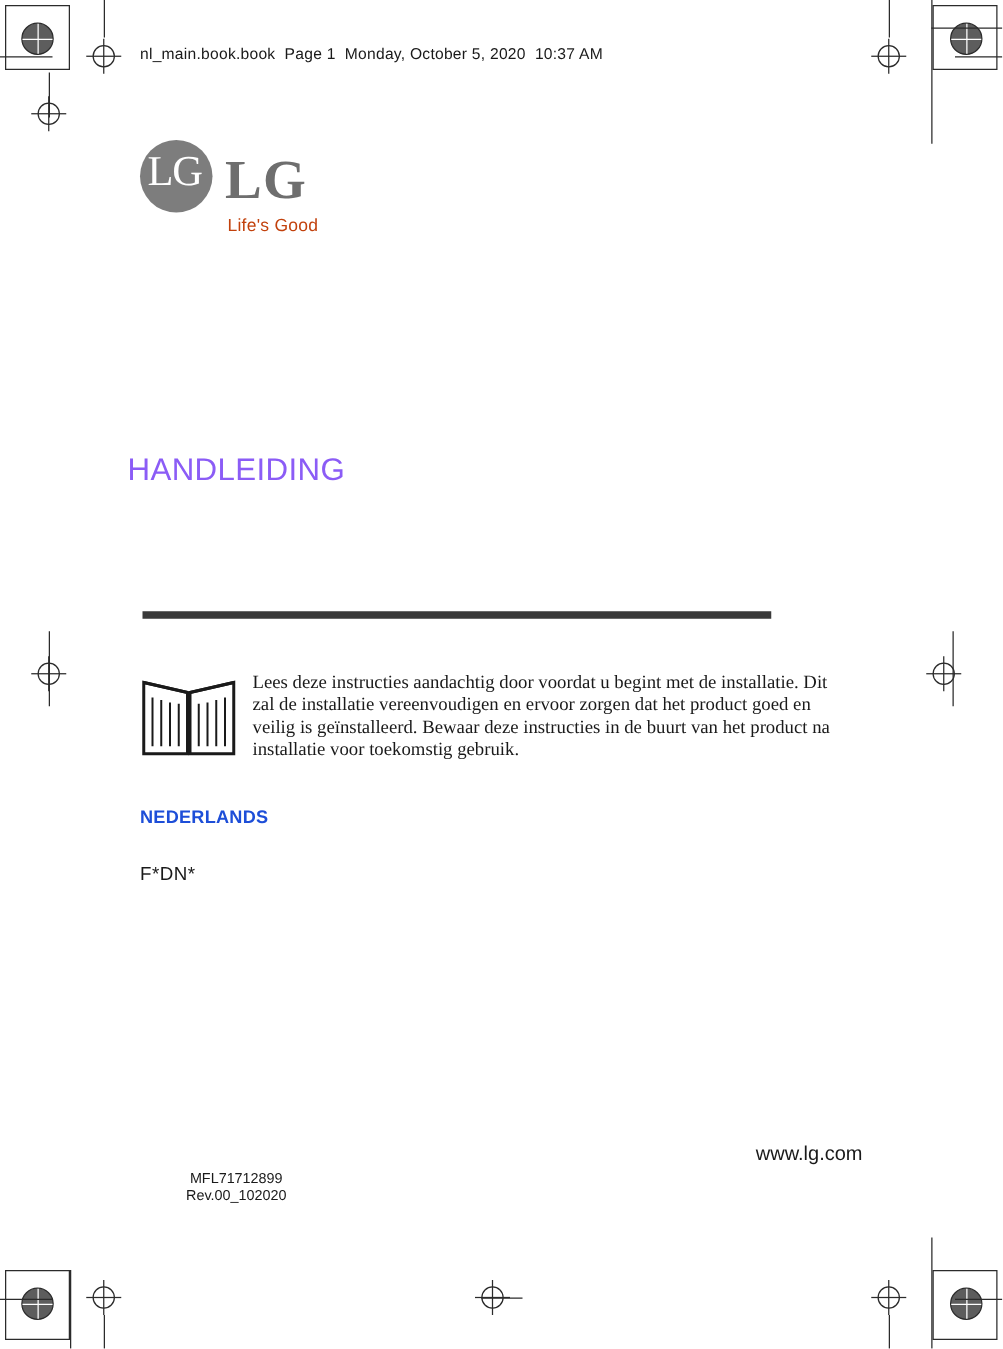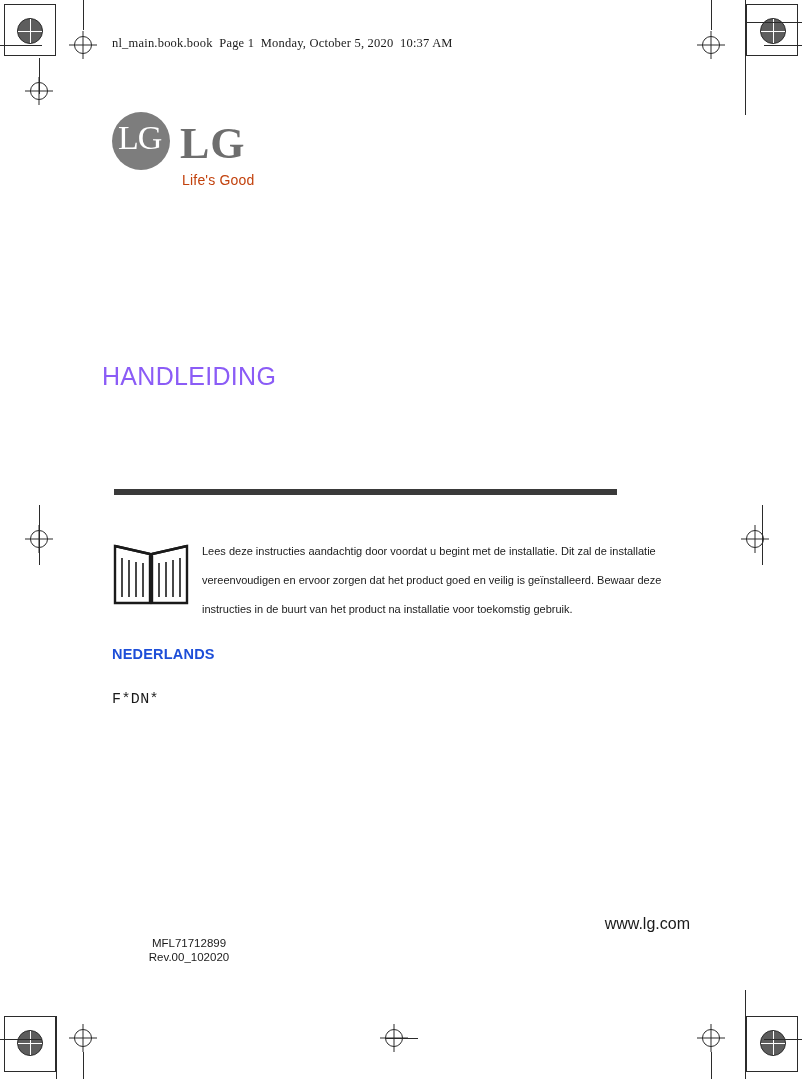--- a/index.html
+++ b/index.html
@@ -83,21 +83,21 @@
     position: absolute;
     border: 1px solid #2b2b2b;
     box-sizing: border-box;
   }
 
   
   .header-text {
     position: absolute;
     left: 112px;
     top: 36px;
-    font-family: Liberation Serif, serif;
+    font-family: Liberation Sans, sans-serif;
     font-size: 12.5px;
     letter-spacing: 0.2px;
     color: #1a1a1a;
     white-space: pre;
   }
 
   
   .logo-wrap {
     position: absolute;
     left: 112px;
@@ -171,41 +171,41 @@
     left: 112px;
     top: 540px;
     width: 78px;
     height: 68px;
   }
   .notice-text {
     position: absolute;
     left: 202px;
     top: 537px;
     width: 478px;
-    font-size: 11px;
-    line-height: 29px;
-    color: #1a1a1a;
+    font-size: 15px;
+    line-height: 18px;
+    color: #1a1a1a;
+    font-family: Liberation Serif, serif;
   }
   .lang {
     position: absolute;
     left: 112px;
     top: 646px;
     font-size: 14.5px;
     font-weight: bold;
     letter-spacing: 0.2px;
     color: #1d4ed8;
   }
   .model {
     position: absolute;
     left: 112px;
     top: 691px;
     font-size: 15px;
     color: #1a1a1a;
     letter-spacing: 0.4px;
-    font-family: Liberation Mono, monospace;
   }
 
   
   .website {
     position: absolute;
     right: 112px;
     top: 915px;
     font-size: 16px;
     color: #1a1a1a;
   }

